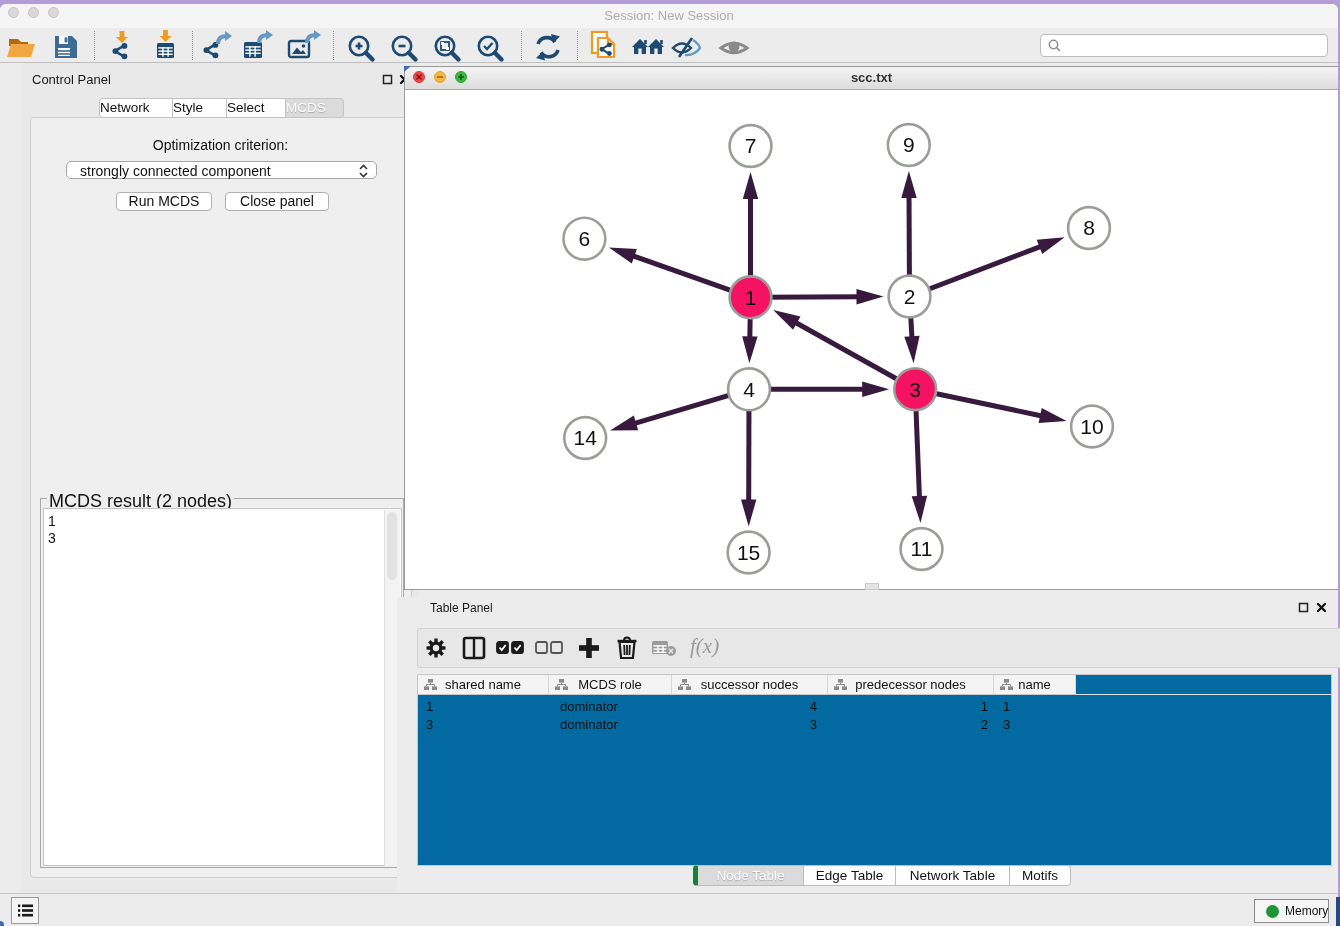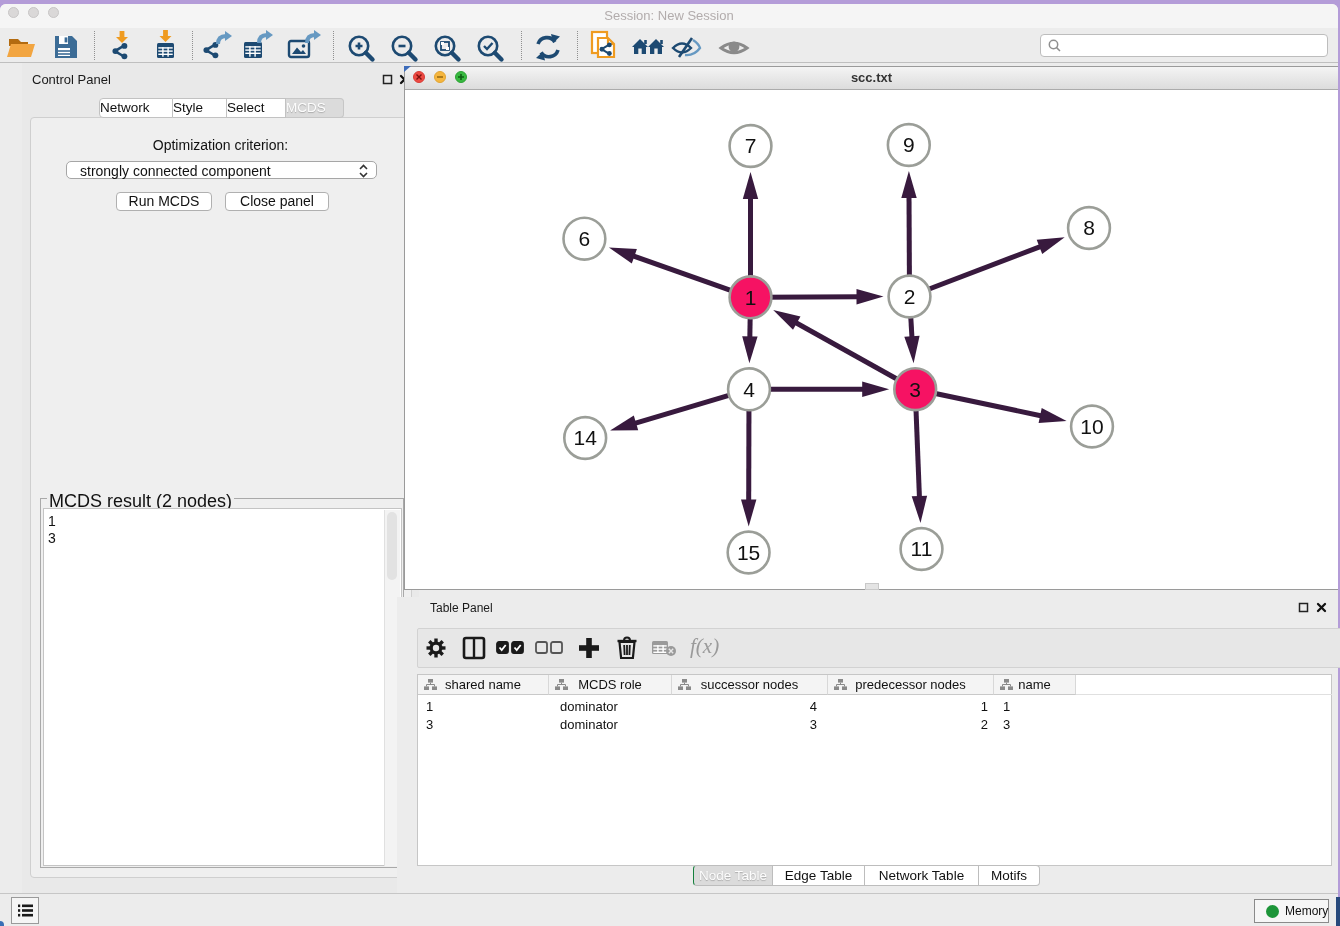--- a/index.html
+++ b/index.html
@@ -33,21 +33,21 @@
 #mcds-scroll{position:absolute;right:1px;top:1px;width:15px;height:356px;background:#f3f3f3;border-left:1px solid #e0e0e0;}
 
 #netwin{position:absolute;left:404px;top:62px;width:934px;height:524px;background:#fff;border:1px solid #9a9a9a;border-right:none;box-sizing:border-box;}
 #net-tbar{position:absolute;left:0;top:0;width:100%;height:22px;background:linear-gradient(#f4f4f4,#dcdcdc);border-bottom:1px solid #ababab;}
 .ntl{position:absolute;top:4px;width:12px;height:12px;border-radius:50%;box-sizing:border-box;}
 #net-title{position:absolute;top:3px;left:0;width:100%;text-align:center;font-size:13px;font-weight:bold;color:#333;}
 
 #tp{position:absolute;left:397px;top:593px;width:941px;height:296px;background:#ececec;}
 #tp-title{position:absolute;left:33px;top:4px;font-size:12px;color:#1a1a1a;}
 #tp-toolbar{position:absolute;left:20px;top:31px;width:915px;height:38px;background:#e7e7e7;border:1px solid #d2d2d2;border-radius:2px;padding-left:19px;}
-#tp-table{position:absolute;left:20px;top:77px;width:915px;height:192px;background:#ffffff;border:1px solid #c6c6c6;box-sizing:border-box;}
+#tp-table{position:absolute;left:20px;top:77px;width:915px;height:192px;background:#0369a1;border:1px solid #c6c6c6;box-sizing:border-box;}
 .hdrcell{position:absolute;top:0;height:20px;background:#f4f4f4;border-right:1px solid #d8d8d8;border-bottom:1px solid #c9c9c9;box-sizing:border-box;font-size:13px;color:#111;text-align:center;line-height:20px;}
 .rowtxt{position:absolute;font-size:13px;color:#111;height:18px;line-height:18px;}
 #tp-tabs{position:absolute;left:296px;top:268px;display:flex;}
 .ttab{box-sizing:border-box;height:21px;line-height:19px;font-size:13.5px;text-align:center;background:#fff;border:1px solid #bdbdbd;border-left:none;color:#111;}
 
 #status{position:absolute;left:0;top:889px;width:1338px;height:33px;background:#ececec;border-top:1px solid #c6c6c6;}
 #listbtn{position:absolute;left:11px;top:3px;width:28px;height:27px;background:#f5f5f5;border:1px solid #9a9a9a;box-sizing:border-box;}
 #membtn{position:absolute;left:1254px;top:5px;width:75px;height:24px;background:#f6f6f6;border:1px solid #8a8a8a;box-sizing:border-box;font-size:12px;color:#111;}
 </style></head>
 <body>
@@ -450,21 +450,21 @@
           <div class="rowtxt" style="left:254px;top:23px;width:145px;text-align:right;">4</div>
           <div class="rowtxt" style="left:410px;top:23px;width:160px;text-align:right;">1</div>
           <div class="rowtxt" style="left:585px;top:23px;">1</div>
           <div class="rowtxt" style="left:8px;top:41px;">3</div>
           <div class="rowtxt" style="left:142px;top:41px;">dominator</div>
           <div class="rowtxt" style="left:254px;top:41px;width:145px;text-align:right;">3</div>
           <div class="rowtxt" style="left:410px;top:41px;width:160px;text-align:right;">2</div>
           <div class="rowtxt" style="left:585px;top:41px;">3</div>
         </div>
     <div id="tp-tabs">
-      <div class="ttab sel" style="width:80px;border-left:1px solid #15803d;border-radius:4px 0 0 4px;background:#dbdbdb;color:#fdfdfd;text-shadow:0 1px 1px #aaa;">Node Table</div>
+      <div class="ttab sel" style="width:111px;border-left:5px solid #15803d;border-radius:4px 0 0 4px;background:#dbdbdb;color:#fdfdfd;text-shadow:0 1px 1px #aaa;">Node Table</div>
       <div class="ttab" style="width:92px">Edge Table</div>
       <div class="ttab" style="width:114px">Network Table</div>
       <div class="ttab" style="width:61px;border-radius:0 4px 4px 0;">Motifs</div>
     </div>
   </div>
   <div id="status">
     <div id="listbtn">
           <svg width="26" height="25" viewBox="0 0 26 25" style="position:absolute;left:0;top:0">
             <g fill="#1a1a1a">
               <rect x="6" y="6.5" width="2.2" height="2.6"></rect>

